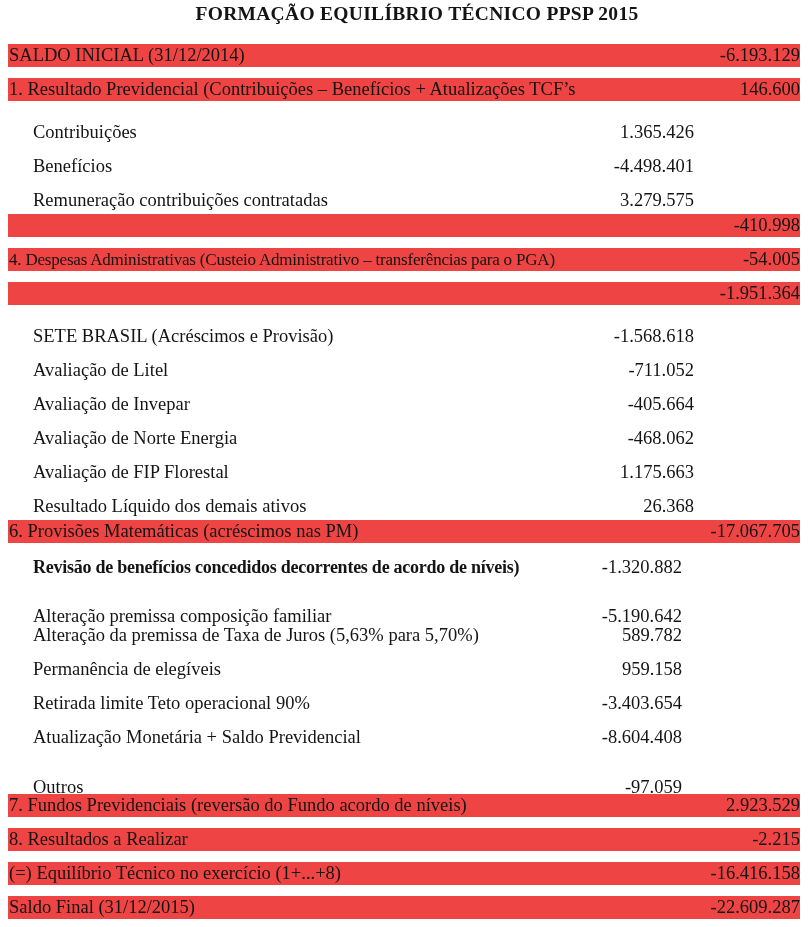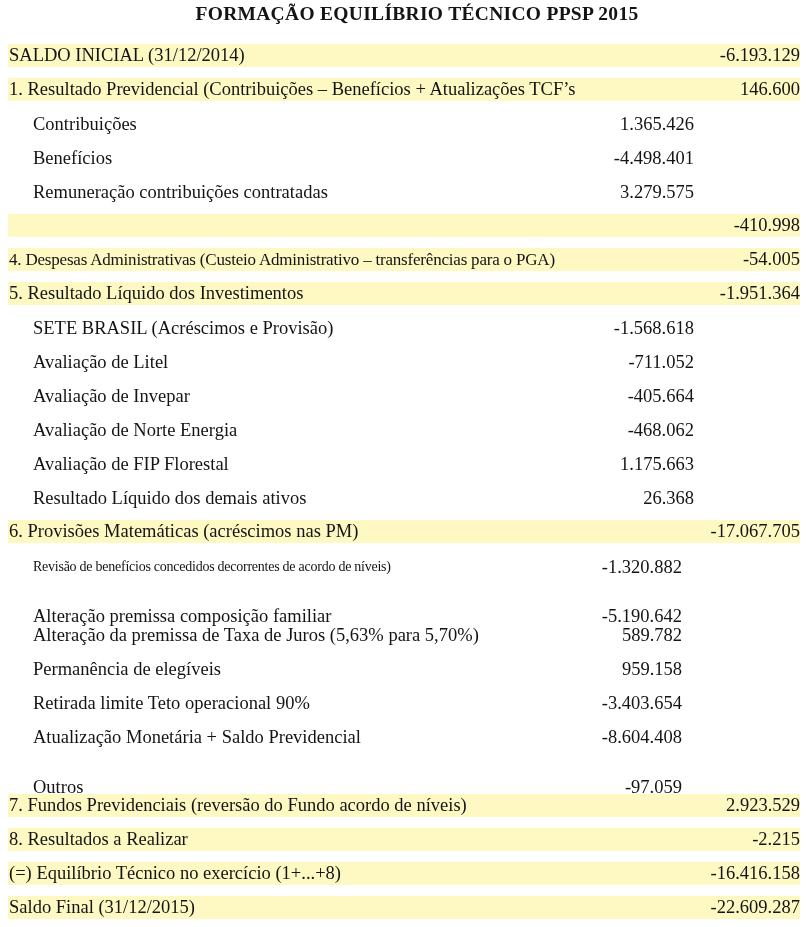--- a/index.html
+++ b/index.html
@@ -30,21 +30,21 @@
     .row {
       position: absolute;
       left: 8px;
       width: 792px;
       height: 23px;
       line-height: 23px;
       font-size: 18.5px;
       white-space: nowrap;
     }
     .row.band {
-      background: #fef9c3;
+      background: #ef4444;
     }
     .row .label {
       position: absolute;
       left: 1px;
       top: 0;
     }
     .row .value {
       position: absolute;
       right: 0;
       top: 0;
@@ -62,25 +62,25 @@
       position: absolute;
       left: 0;
       top: 0;
     }
     .sub .value {
       position: absolute;
       top: 0;
       text-align: right;
       width: 160px;
     }
-    .sub.s1 { width: 661px; }
+    .sub.s1 { width: 661px; margin-top: 8px; }
     .sub.s1 .value { right: 0; }
     .sub.s6 { width: 649px; }
     .sub.s6 .value { right: 0; }
-    .sub.s6.tight .label { font-size: 14px; letter-spacing: -0.25px; }
+    .sub.s6.tight .label { font-size: 18px; letter-spacing: -0.25px; font-weight: bold; }
   </style>
 </head>
 <body>
 
 <div class="title">FORMAÇÃO EQUILÍBRIO TÉCNICO PPSP 2015</div>
 
 <div class="row band" style="top:44px;">
   <span class="label">SALDO INICIAL (31/12/2014)</span>
   <span class="value">-6.193.129</span>
 </div>
@@ -105,21 +105,20 @@
 <div class="row band" style="top:214px;">
   <span class="value">-410.998</span>
 </div>
 
 <div class="row band small" style="top:248px;">
   <span class="label">4. Despesas Administrativas (Custeio Administrativo – transferências para o PGA)</span>
   <span class="value">-54.005</span>
 </div>
 
 <div class="row band" style="top:282px;">
-  <span class="label">5. Resultado Líquido dos Investimentos</span>
   <span class="value">-1.951.364</span>
 </div>
 <div class="sub s1" style="top:316px;">
   <span class="label">SETE BRASIL (Acréscimos e Provisão)</span>
   <span class="value">-1.568.618</span>
 </div>
 <div class="sub s1" style="top:350px;">
   <span class="label">Avaliação de Litel</span>
   <span class="value">-711.052</span>
 </div>

